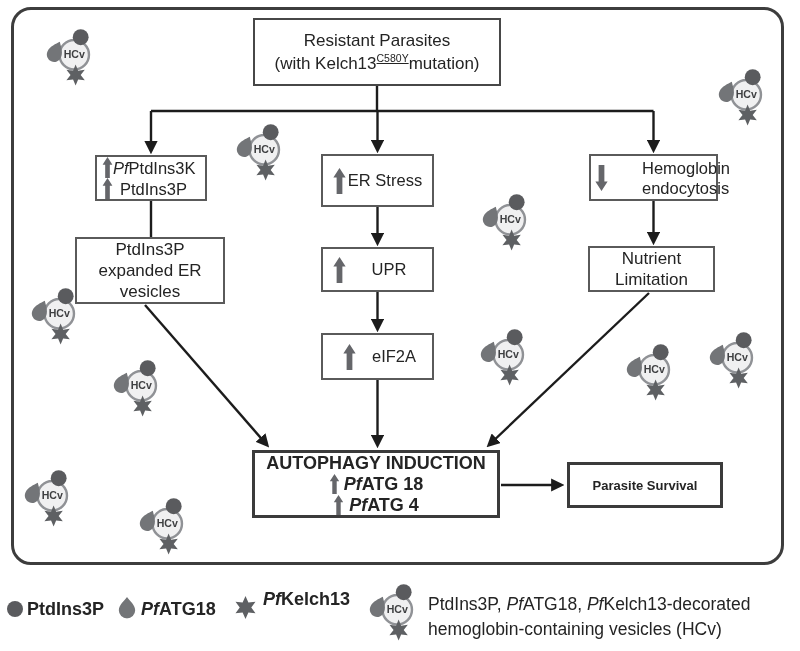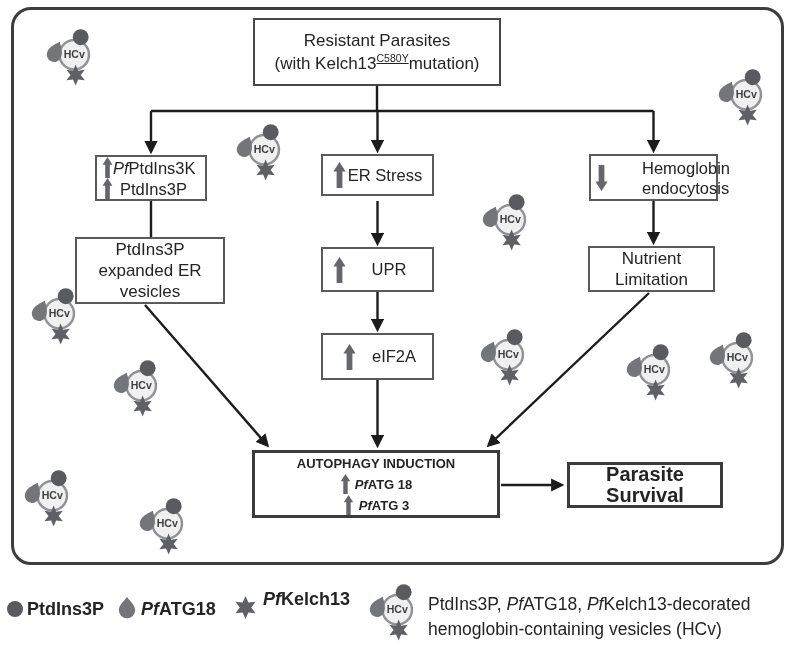--- a/index.html
+++ b/index.html
@@ -198,21 +198,21 @@
         <span>PtdIns3K</span>
     </div>
     <div class="row">
       <svg class="ua" viewBox="0 0 14 28" style="width:11px;height:21px;margin-right:7px">
           <use href="#ba"></use>
         </svg>
         <span>PtdIns3P</span>
     </div>
   </div>
 
-  <div class="box" style="left:321px;top:154px;width:113px;height:42px;">
+  <div class="box" style="left:321px;top:154px;width:113px;height:53px;">
     <div class="row">
       <svg class="ua" viewBox="0 0 14 28" style="width:13px;height:26px;margin-right:2px">
           <use href="#ba"></use>
         </svg>
         <span>ER Stress</span>
     </div>
   </div>
 
   <div class="box" style="left:589px;top:154px;width:129px;height:47px;flex-direction:row;justify-content:flex-start;padding-left:4px;font-size:16.5px;line-height:20px;gap:32px;">
     <svg class="ua down" viewBox="0 0 14 28" style="width:13px;height:26px;margin-right:2px">
@@ -242,39 +242,39 @@
     <span style="flex:1;text-align:center">UPR</span>
   </div>
 
   <div class="box" style="left:321px;top:333px;width:113px;height:47px;flex-direction:row;justify-content:flex-start;padding-left:20px;">
     <svg class="ua" viewBox="0 0 14 28" style="width:13px;height:26px">
         <use href="#ba"></use>
       </svg>
     <span style="flex:1;text-align:center">eIF2A</span>
   </div>
 
-  <div class="box heavy" style="left:252px;top:450px;width:248px;height:68px;font-size:13px;line-height:21px;text-align:right;">
+  <div class="box heavy" style="left:252px;top:450px;width:248px;height:68px;font-size:18px;line-height:21px;text-align:right;">
     <div class="bold">AUTOPHAGY INDUCTION</div>
     <div class="row bold">
       <svg class="ua" viewBox="0 0 14 28" style="width:11px;height:20px;margin-right:4px">
           <use href="#ba"></use>
         </svg>
         <span class="pf">Pf</span>
         <span>ATG 18</span>
     </div>
     <div class="row bold">
       <svg class="ua" viewBox="0 0 14 28" style="width:11px;height:20px;margin-right:5px">
           <use href="#ba"></use>
         </svg>
         <span class="pf">Pf</span>
-        <span>ATG 3</span>
-    </div>
-  </div>
-
-  <div class="box heavy bold" style="left:567px;top:462px;width:156px;height:46px;font-size:20px;">
+        <span>ATG 4</span>
+    </div>
+  </div>
+
+  <div class="box heavy bold" style="left:567px;top:462px;width:156px;height:46px;font-size:13px;">
     <div>Parasite Survival</div>
   </div>
 
   <div class="lgicon" style="left:7px;top:601px;width:16px;height:16px">
     <svg viewBox="0 0 16 16">
         <circle class="pc" cx="8" cy="8" r="8"></circle>
       </svg>
   </div>
   <div class="lg-label" style="left:27px;top:598px">PtdIns3P</div>
 

